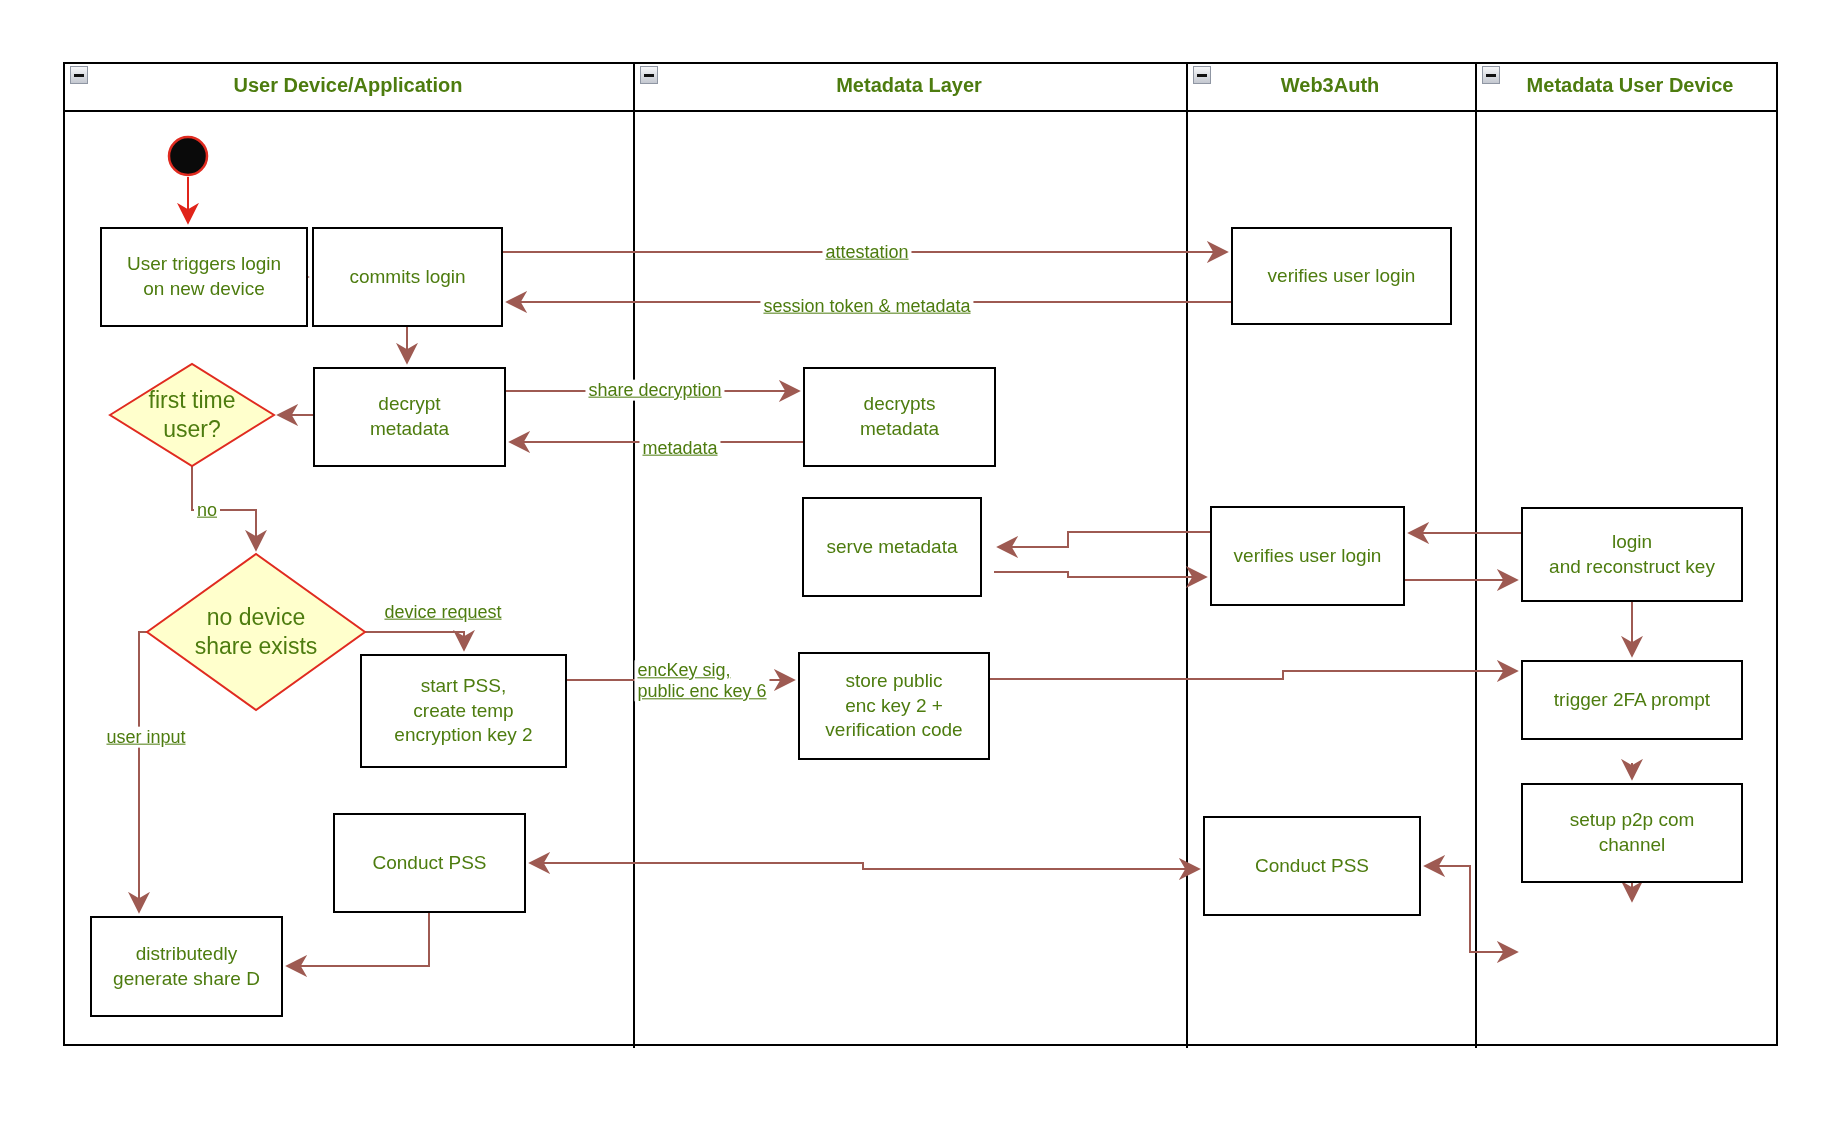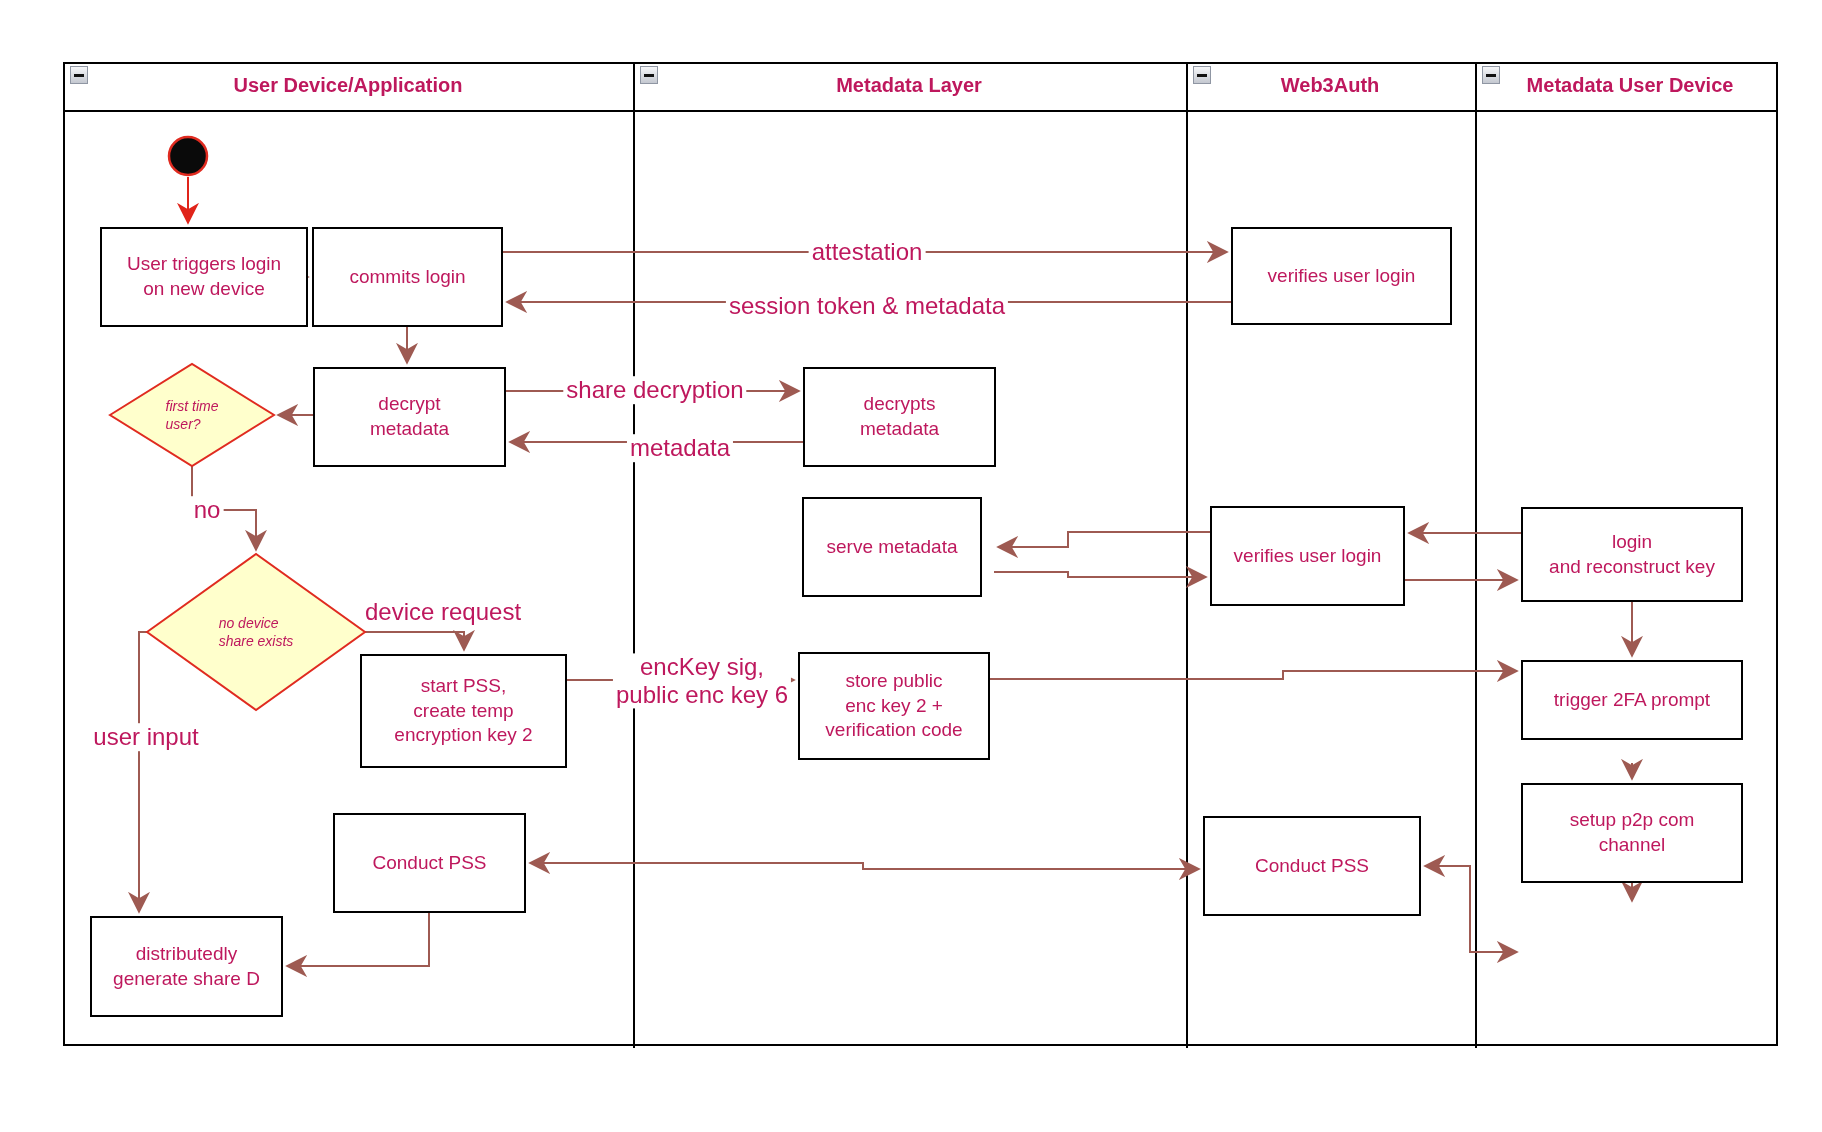--- a/index.html
+++ b/index.html
@@ -1,37 +1,37 @@
 <!DOCTYPE html>
 <html><head>
 <meta charset="utf-8">
 <style>
   html,body{margin:0;padding:0;background:#ffffff;}
   .canvas{
     position:relative;width:1822px;height:1132px;background:#ffffff;
-    font-family:"Liberation Sans","DejaVu Sans",sans-serif;color:#be185d;
+    font-family:"Liberation Sans","DejaVu Sans",sans-serif;color:#4d7c0f;
     overflow:hidden;
   }
   .frame{position:absolute;left:63px;top:62px;width:1715px;height:984px;
     border:2px solid #000;box-sizing:border-box;background:#fff;}
   .header-sep{position:absolute;left:63px;top:110px;width:1715px;height:2px;background:#000;}
   .vline{position:absolute;top:62px;height:986px;width:2px;background:#000;}
   .lane-title{position:absolute;top:74px;transform:translateX(-50%);
     font-size:20px;font-weight:bold;white-space:nowrap;}
   .collapse{position:absolute;width:18px;height:18px;top:66px;
     border:1px solid #8f96a3;background:linear-gradient(#f6f7f9,#c4c8d0);
     box-sizing:border-box;display:flex;align-items:center;justify-content:center;}
   .collapse .bar{width:10px;height:3px;background:#111;}
   .node{position:absolute;border:2px solid #000;background:#fff;box-sizing:border-box;
     display:flex;align-items:center;justify-content:center;text-align:center;
     font-size:19px;line-height:1.3;white-space:pre-line;}
-  .dlabel{position:absolute;transform:translate(-50%,-50%);
-    font-size:14px;line-height:1.25;white-space:pre-line;pointer-events:none;font-style:italic;}
-  .elabel{position:absolute;transform:translate(-50%,-50%);text-align:center;
-    font-size:24px;line-height:1.15;white-space:pre-line;background:#fff;padding:0 3px;}
+  .dlabel{position:absolute;transform:translate(-50%,-50%);text-align:center;
+    font-size:23px;line-height:1.25;white-space:pre-line;pointer-events:none;}
+  .elabel{position:absolute;transform:translate(-50%,-50%);
+    font-size:18px;line-height:1.15;white-space:pre-line;background:#fff;padding:0 3px;text-decoration:underline;}
   svg.layer{position:absolute;left:0;top:0;}
 </style>
 </head>
 <body>
 
 <div class="canvas">
 
   <div class="frame"></div>
   <div class="header-sep"></div>
   <div class="vline" style="left:633px"></div>

